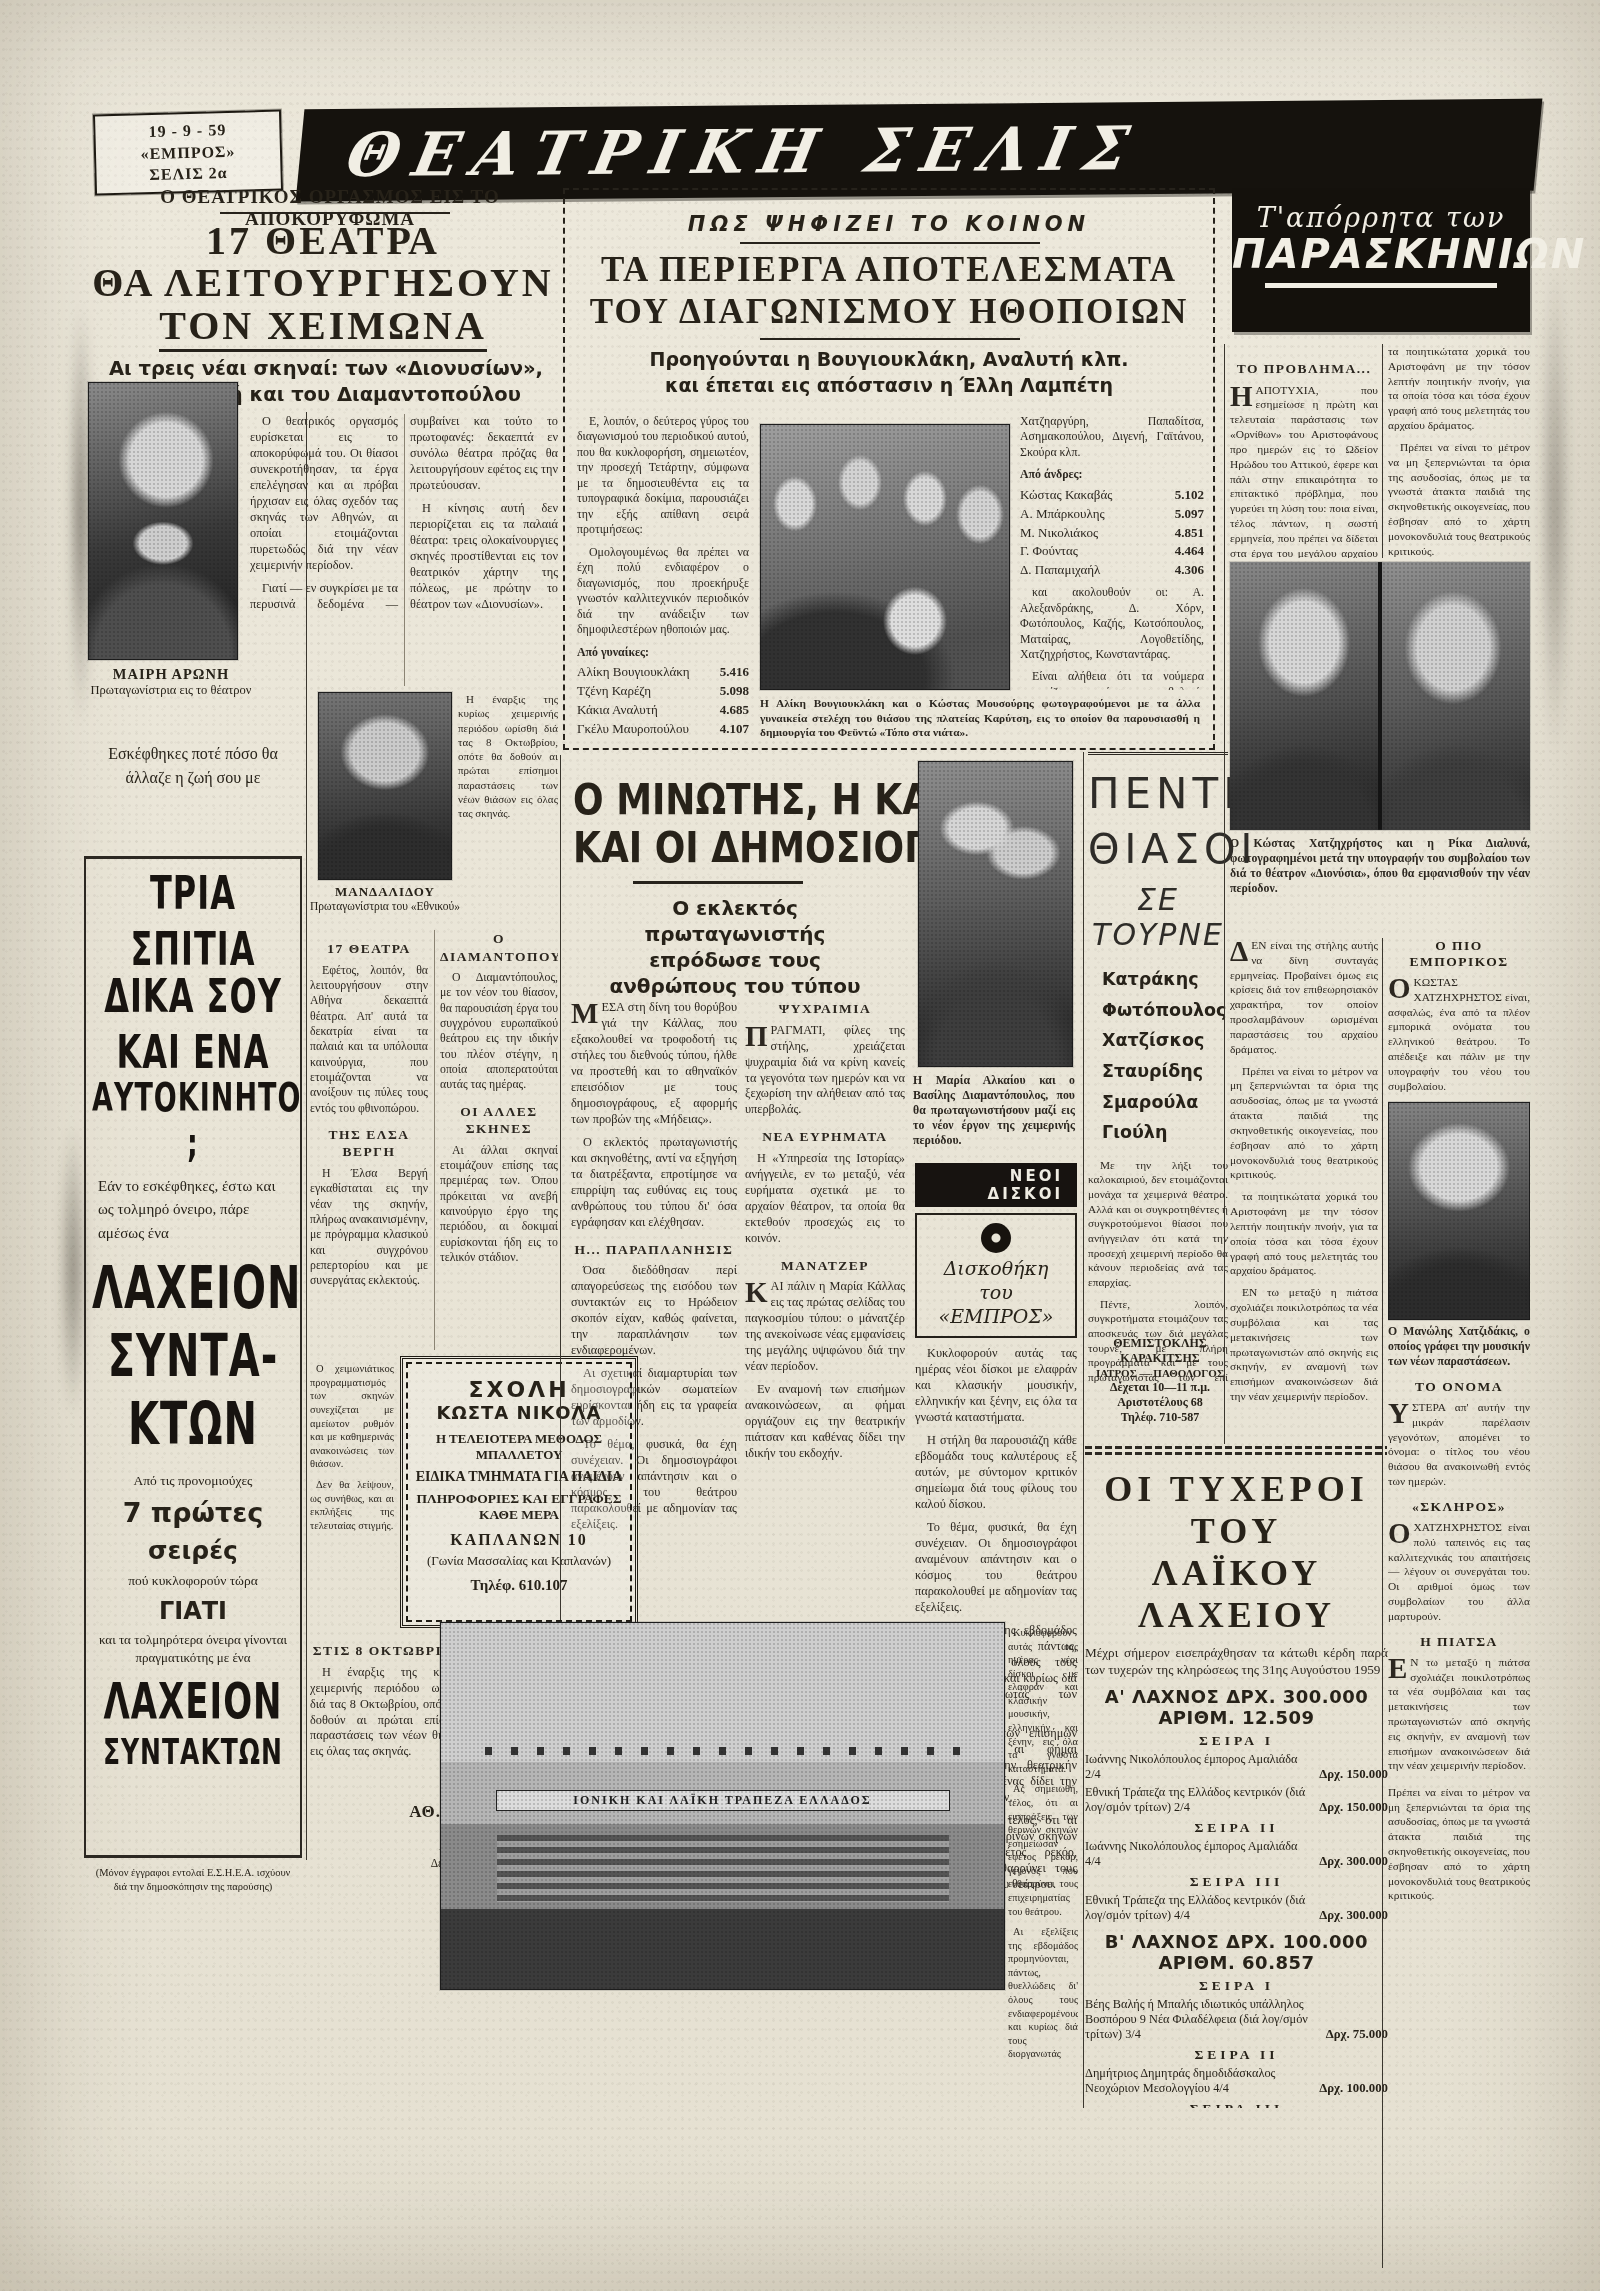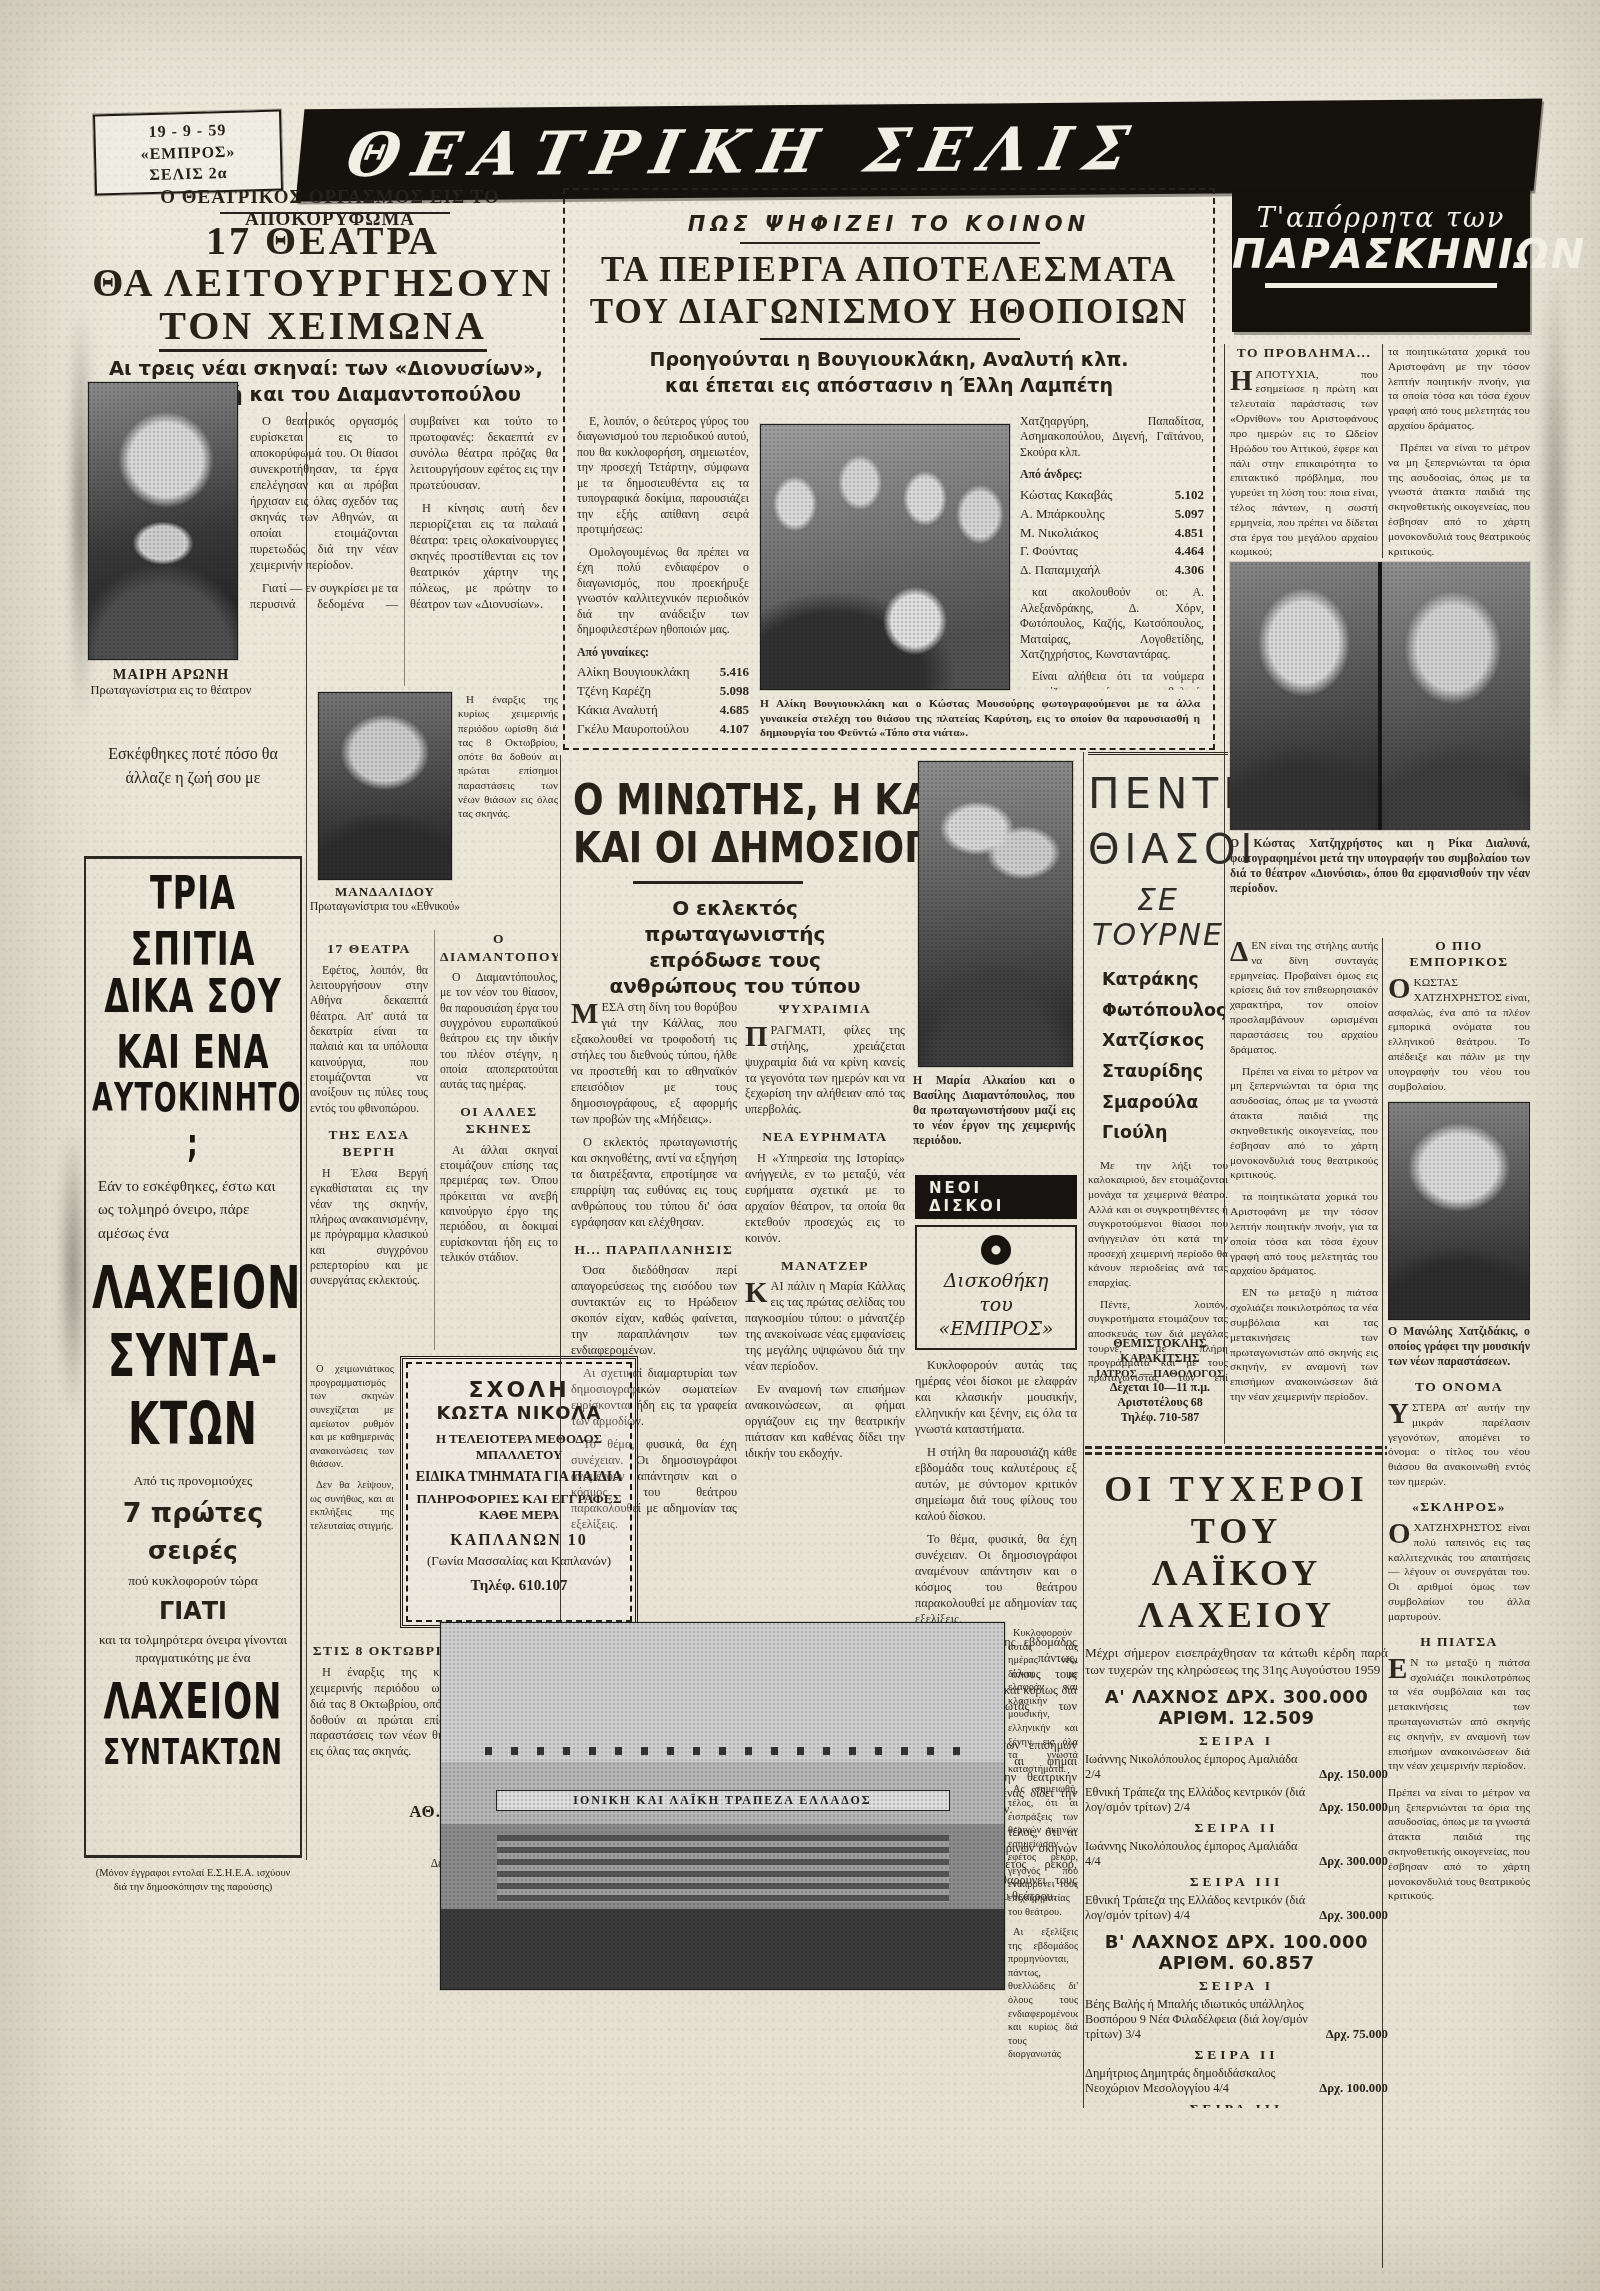--- a/index.html
+++ b/index.html
@@ -314,21 +314,21 @@
       <div class="bhead" style="margin-top:0;">ΨΥΧΡΑΙΜΙΑ</div>
       <p class="dropcap" style="text-indent:0;">ΠΡΑΓΜΑΤΙ, φίλες της στήλης, χρειάζεται ψυχραιμία διά να κρίνη κανείς τα γεγονότα των ημερών και να ξεχωρίση την αλήθειαν από τας υπερβολάς.</p>
       <div class="bhead">ΝΕΑ ΕΥΡΗΜΑΤΑ</div>
       <p>Η «Υπηρεσία της Ιστορίας» ανήγγειλε, εν τω μεταξύ, νέα ευρήματα σχετικά με το αρχαίον θέατρον, τα οποία θα εκτεθούν προσεχώς εις το κοινόν.</p>
       <div class="bhead">ΜΑΝΑΤΖΕΡ</div>
       <p class="dropcap" style="text-indent:0;">ΚΑΙ πάλιν η Μαρία Κάλλας εις τας πρώτας σελίδας του παγκοσμίου τύπου: ο μάνατζέρ της ανεκοίνωσε νέας εμφανίσεις της μεγάλης υψιφώνου διά την νέαν περίοδον.</p>
       <p>Εν αναμονή των επισήμων ανακοινώσεων, αι φήμαι οργιάζουν εις την θεατρικήν πιάτσαν και καθένας δίδει την ιδικήν του εκδοχήν.</p>
     </div>
 
     <div class="abs" style="left:352px;top:408px;width:162px;height:900px;overflow:hidden;">
-      <div style="text-align:left;margin-bottom:6px;margin-top:12px;">
+      <div style="text-align:right;margin-bottom:6px;">
         <span class="discs-label">ΝΕΟΙ ΔΙΣΚΟΙ</span>
       </div>
       <div class="discs-box">
         <div class="record"></div>
         <div>Δισκοθήκη</div>
         <div>του «ΕΜΠΡΟΣ»</div>
       </div>
       <div class="body-txt" style="margin-top:8px;">
 
       <p>Κυκλοφορούν αυτάς τας ημέρας νέοι δίσκοι με ελαφράν και κλασικήν μουσικήν, ελληνικήν και ξένην, εις όλα τα γνωστά καταστήματα.</p>
@@ -392,21 +392,21 @@
       </div>
   </div>
 
   <div class="abs bsbox" style="left:1232px;top:188px;width:298px;height:144px;">
     <div class="bs1">Τ'απόρρητα των</div>
     <div class="bs2">ΠΑΡΑΣΚΗΝΙΩΝ</div>
     <div class="bsbar"></div>
   </div>
 
   <div class="abs body-txt" style="left:1230px;top:344px;width:148px;height:214px;overflow:hidden;font-size:11.4px;">
-    <div class="bhead" style="margin-top:0;">ΤΟ ΠΡΟΒΛΗΜΑ...</div>
+    <div class="bhead" style="margin-top:16px;">ΤΟ ΠΡΟΒΛΗΜΑ...</div>
     <p class="dropcap" style="text-indent:0;">Η ΑΠΟΤΥΧΙΑ, που εσημείωσε η πρώτη και τελευταία παράστασις των «Ορνίθων» του Αριστοφάνους προ ημερών εις το Ωδείον Ηρώδου του Αττικού, έφερε και πάλι στην επικαιρότητα το επιτακτικό πρόβλημα, που γυρεύει τη λύση του: ποια είναι, τέλος πάντων, η σωστή ερμηνεία, που πρέπει να δίδεται στα έργα του μεγάλου αρχαίου κωμικού;</p>
   </div>
   <div class="abs body-txt" style="left:1388px;top:344px;width:142px;height:214px;overflow:hidden;font-size:11.4px;">
     <p style="text-indent:0;">τα ποιητικώτατα χορικά του Αριστοφάνη με την τόσον λεπτήν ποιητικήν πνοήν, για τα οποία τόσα και τόσα έχουν γραφή από τους μελετητάς του αρχαίου δράματος.</p>
     <p>Πρέπει να είναι το μέτρον να μη ξεπερνιώνται τα όρια της ασυδοσίας, όπως με τα γνωστά άτακτα παιδιά της σκηνοθετικής οικογενείας, που έσβησαν από το χάρτη μονοκονδυλιά τους θεατρικούς κριτικούς.</p>
   </div>
 
   <div class="photo" style="left:1230px;top:562px;width:300px;height:268px;background:#1d1a15;">
     <div class="ph-half" style="left:0;background:
       radial-gradient(ellipse 40% 26% at 50% 30%, #d8d1c1 0 58%, rgba(216,209,193,0) 78%),

